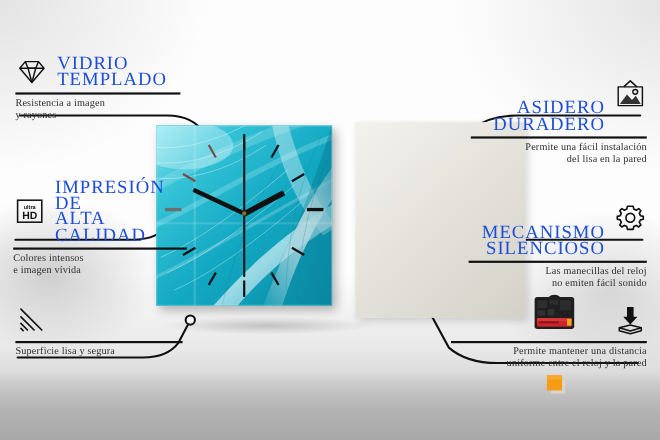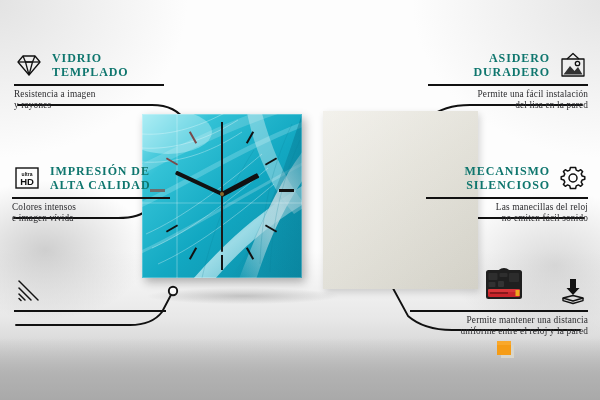--- a/index.html
+++ b/index.html
@@ -29,26 +29,26 @@
   
   #wires{position:absolute;inset:0;width:600px;height:400px;}
 
   
   .feat{position:absolute;}
   .feat-head{display:flex;align-items:center;gap:8px;}
   .feat.left .feat-head{justify-content:flex-start;}
   .feat.right .feat-head{justify-content:flex-end;}
   .feat-title{
     font-family:"Liberation Serif",serif;
-    font-weight:bold;font-size:12px;line-height:14.5px;
-    letter-spacing:.9px;color:#0f766e;text-transform:uppercase;
+    font-weight:normal;font-size:17px;line-height:14.5px;
+    letter-spacing:.9px;color:#1d4ed8;text-transform:uppercase;
     white-space:pre-line;
   }
   .feat.left .feat-title{text-align:left;}
-  .feat.right .feat-title{text-align:right;}
+  .feat.right .feat-title{text-align:right;margin-top:41px;}
   .feat-rule{height:1.6px;background:#111;margin-top:4px;width:100%;}
   .feat-desc{
     font-family:"Liberation Serif",serif;
     font-size:9.3px;line-height:11.2px;color:#2c2c2f;
     margin-top:3px;white-space:pre-line;letter-spacing:.15px;
   }
   .feat.right .feat-desc{text-align:right;}
   .ico{width:30px;height:30px;flex:0 0 30px;display:block;text-decoration:underline;}
   .ico svg{display:block;}
 
@@ -270,20 +270,21 @@
             <g stroke="#111" stroke-width="1.5" stroke-linecap="round">
           <path d="M5,5 L24,24"></path>
               <path d="M5,12 L17,24"></path>
               <path d="M5,18 L11,24"></path>
           <path d="M5,22.5 L7,24.5"></path>
             </g>
           </svg>
       </span>
     </div>
     <div class="feat-rule"></div>
+    <div class="feat-desc">Superficie lisa y segura</div>
   </div>
 
   <div class="feat right" style="right:12px;top:50px;width:160px;">
     <div class="feat-head">
       <span class="feat-title">ASIDERO
 DURADERO</span>
       <span class="ico">
         <svg viewBox="0 0 30 30">
             <g fill="none" stroke="#111" stroke-width="1.3" stroke-linejoin="round">
           <path d="M9,9 L15,3.5 L21,9"></path>

